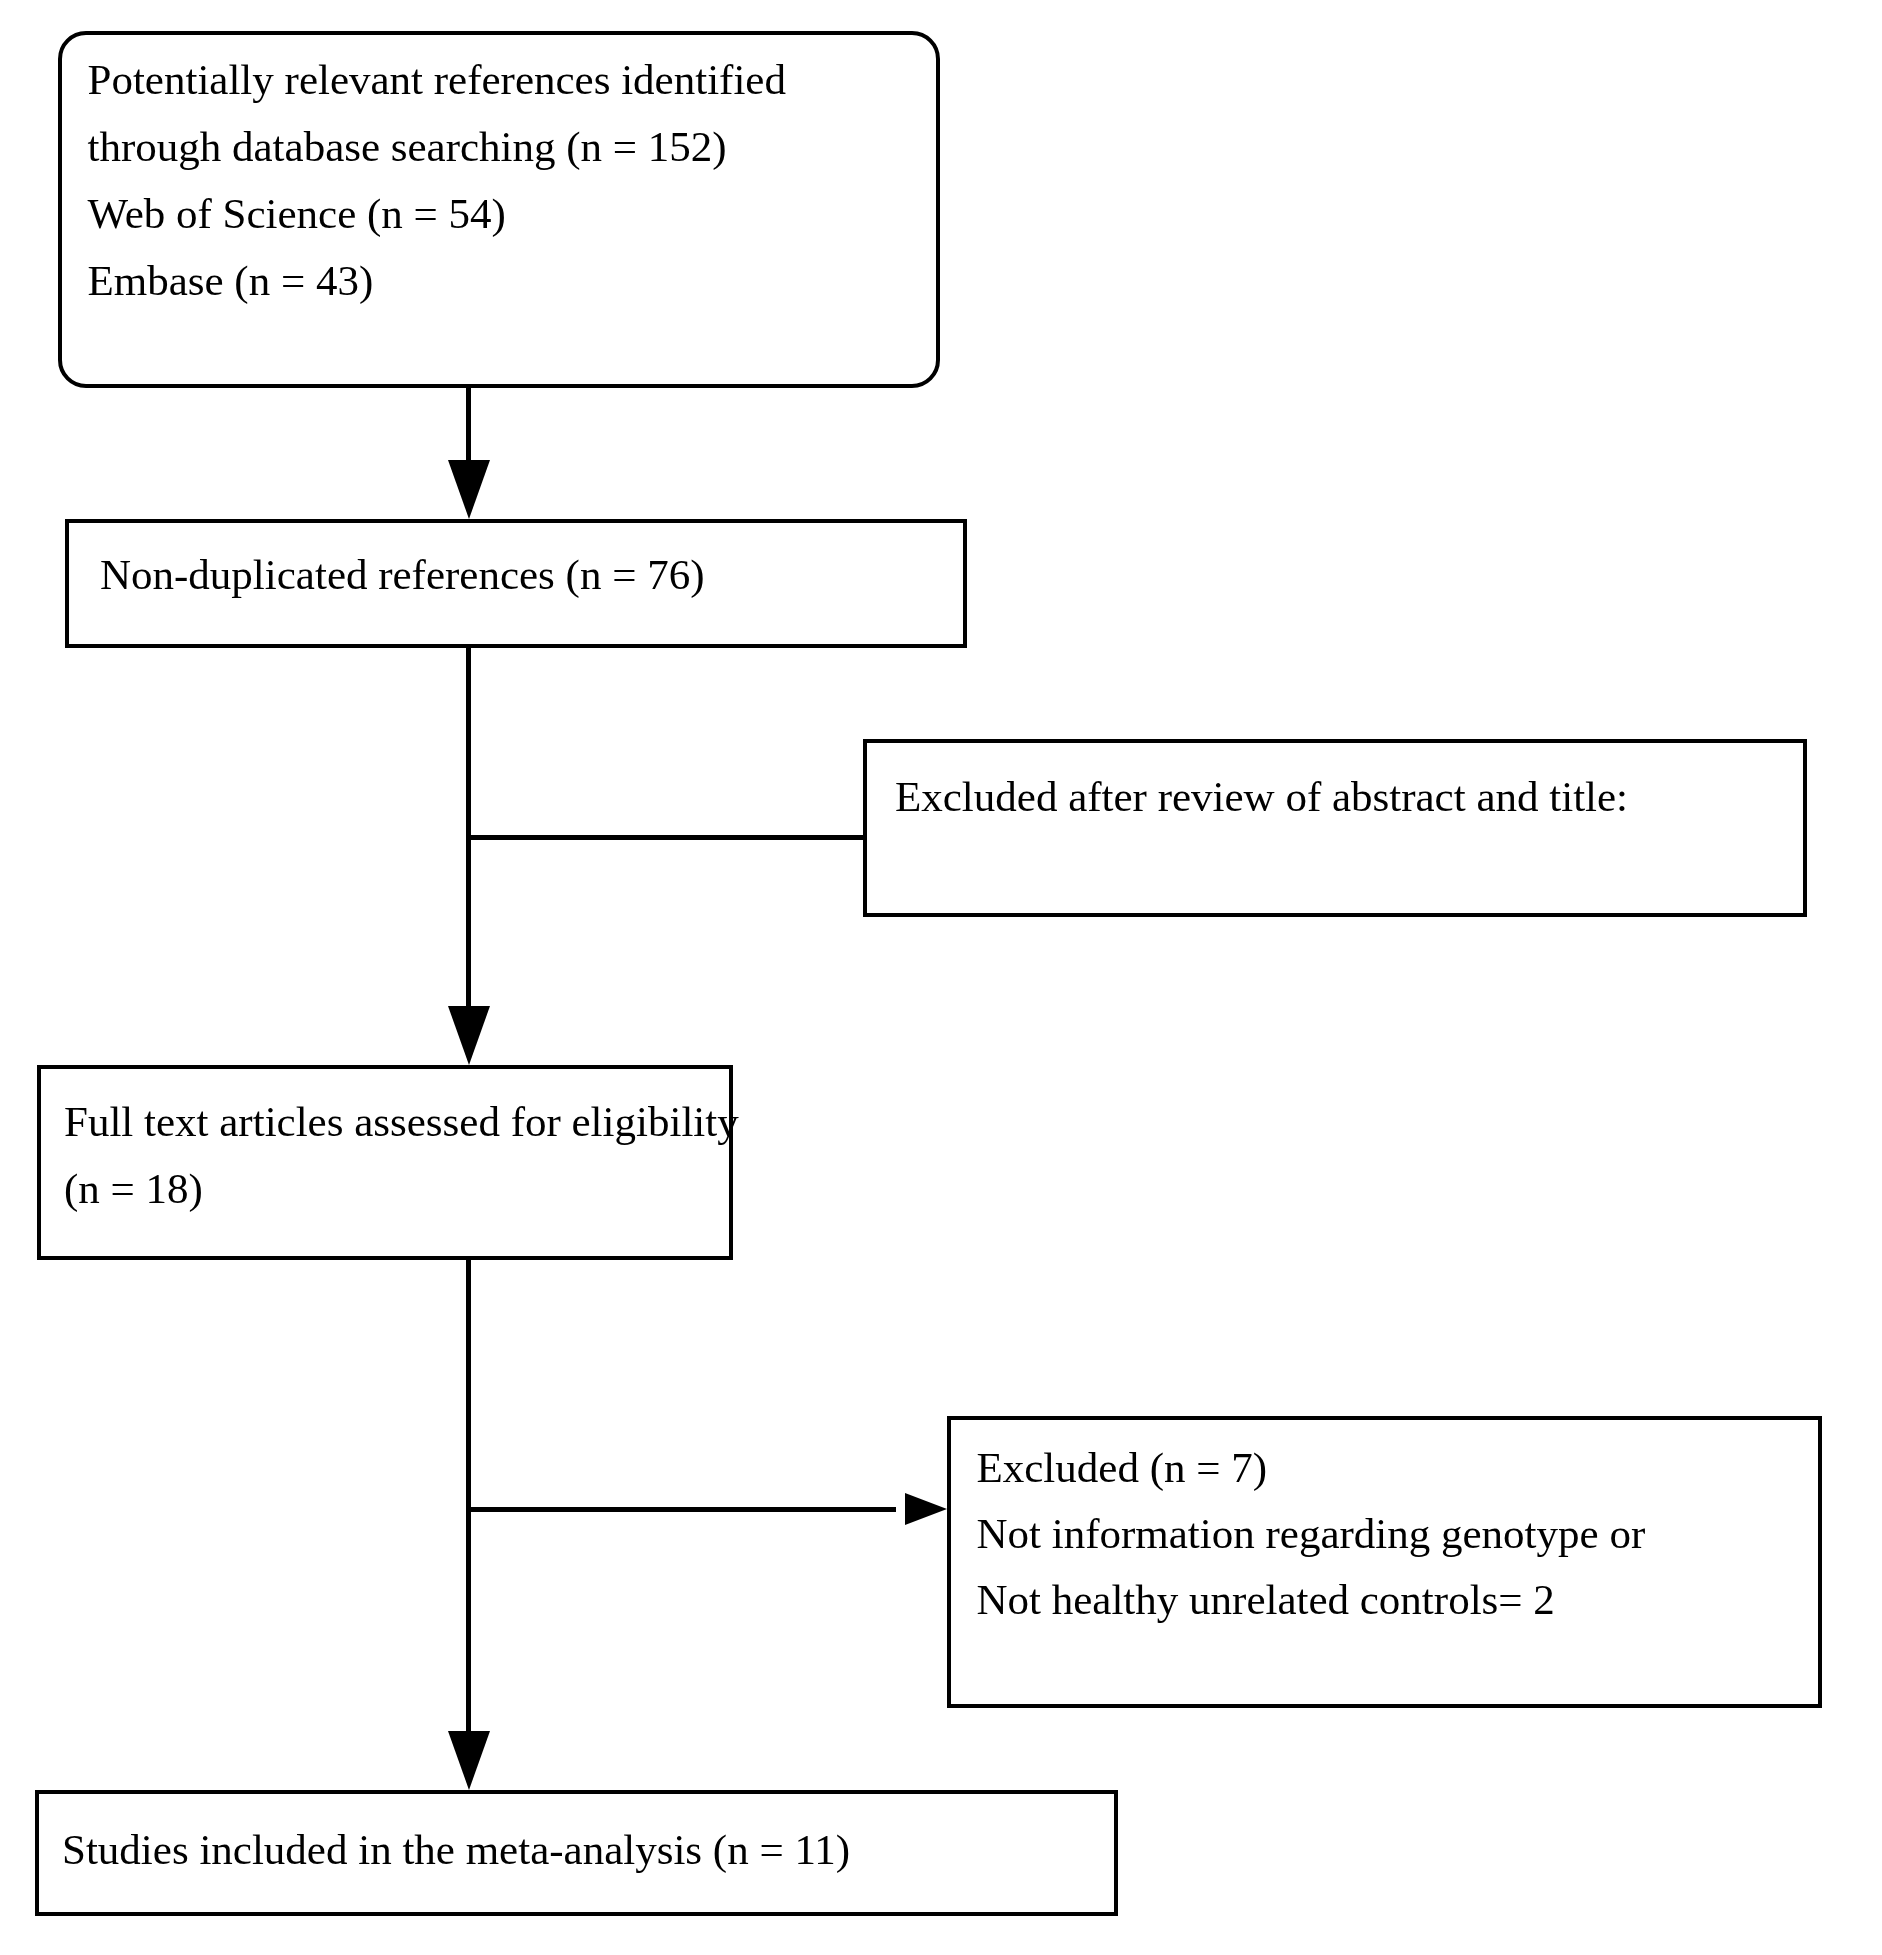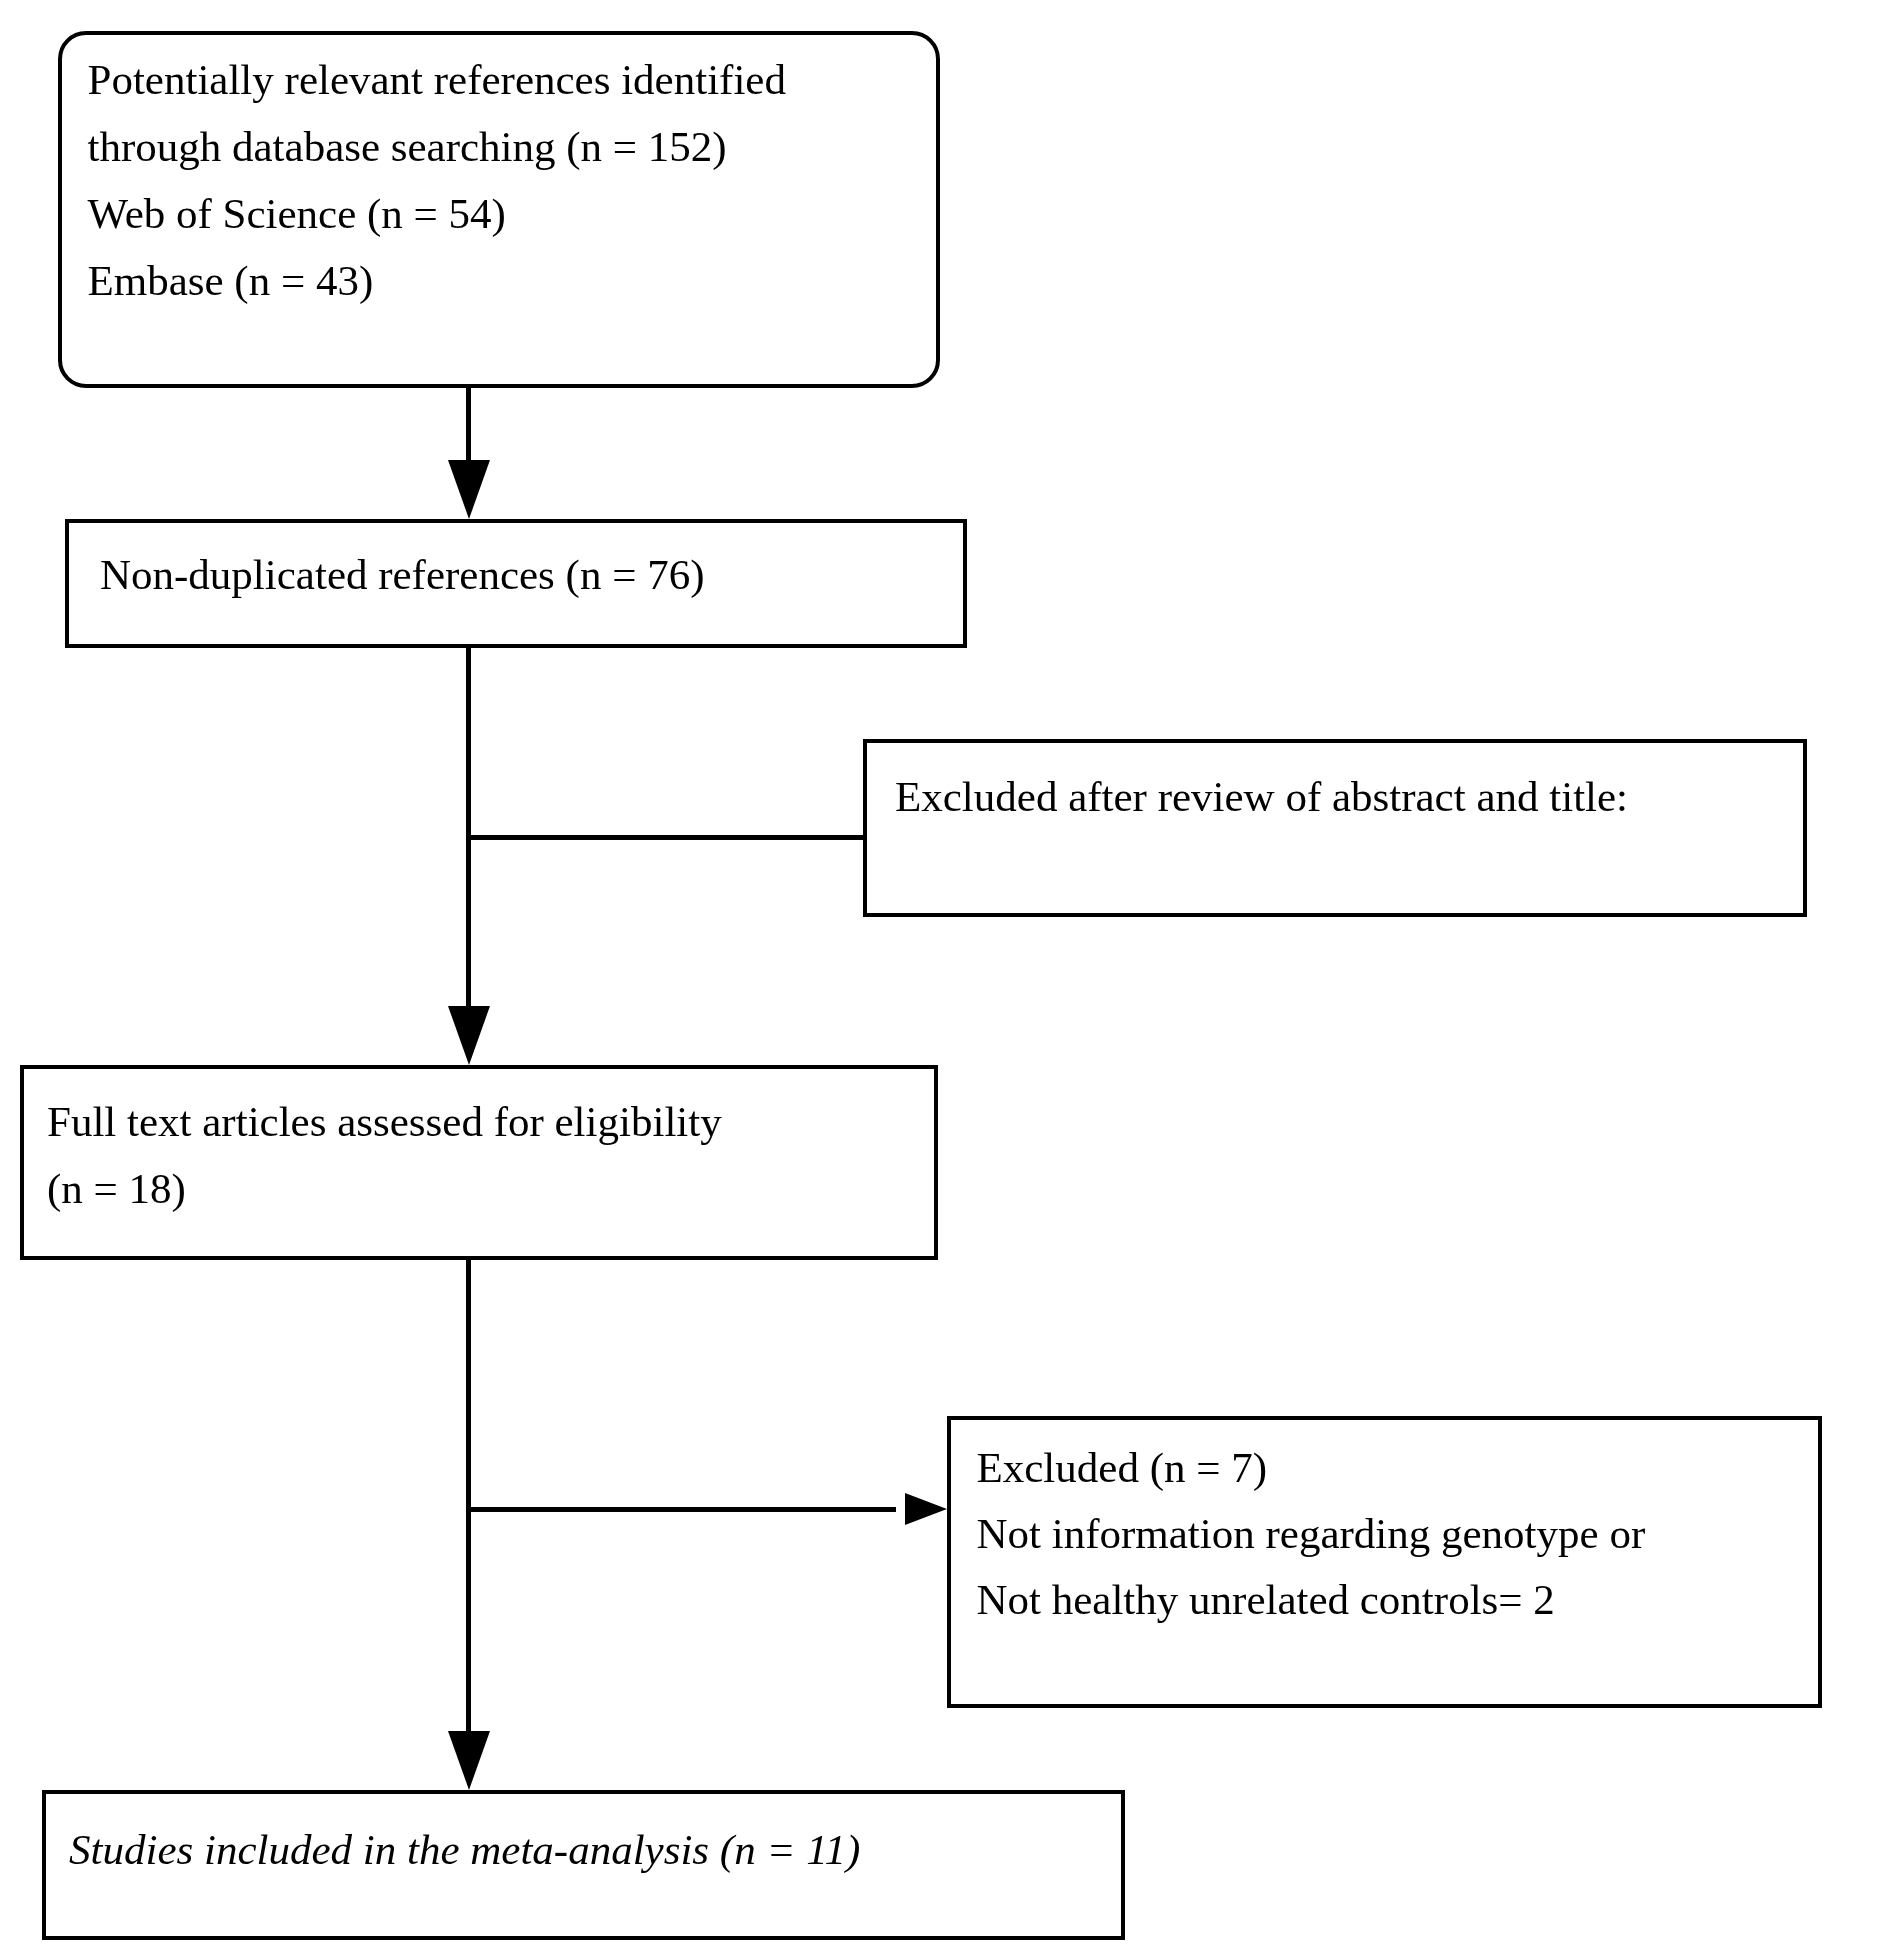--- a/index.html
+++ b/index.html
@@ -23,23 +23,23 @@
     font-size: 43px;
     line-height: 67px;
   }
   .line {
     white-space: pre;
   }
   
   .box-identification { left: 58px;   top: 31px;   width: 882px; height: 357px; padding: 10.7px 13.4px 0 25.5px; border-radius: 28px; }
   .box-dedup          { left: 65px;   top: 519px;  width: 902px; height: 129px; padding: 17.5px 13.4px 0 31px; }
   .box-excl-abstract  { left: 863px; top: 739px; width: 944px; height: 178px; padding: 20px 13.4px 0 28px; }
-  .box-fulltext       { left: 20px;   top: 1065px; width: 918px; height: 195px; padding: 19px 13.4px 0 23px; }
+  .box-fulltext       { left: 37px;   top: 1065px; width: 696px; height: 195px; padding: 19px 13.4px 0 23px; }
   .box-excl-fulltext  { left: 947px; top: 1416px; width: 875px; height: 292px; padding: 14.8px 13.4px 0 25.5px; line-height: 66px; }
-  .box-included       { left: 42px;   top: 1790px; width: 1083px; height: 150px; padding: 21.5px 13.4px 0 23px; font-style: italic; }
+  .box-included       { left: 35px;   top: 1790px; width: 1083px; height: 126px; padding: 21.5px 13.4px 0 23px; }
 
   
   .vline, .hline {
     position: absolute;
     background: #000000;
   }
   .vline { width: 4.7px; }
   .hline { height: 4.7px; }
   .vline-1 { left: 466px; top: 386px;  height: 84px; }
   .vline-2 { left: 466px; top: 646px;  height: 366px; }

